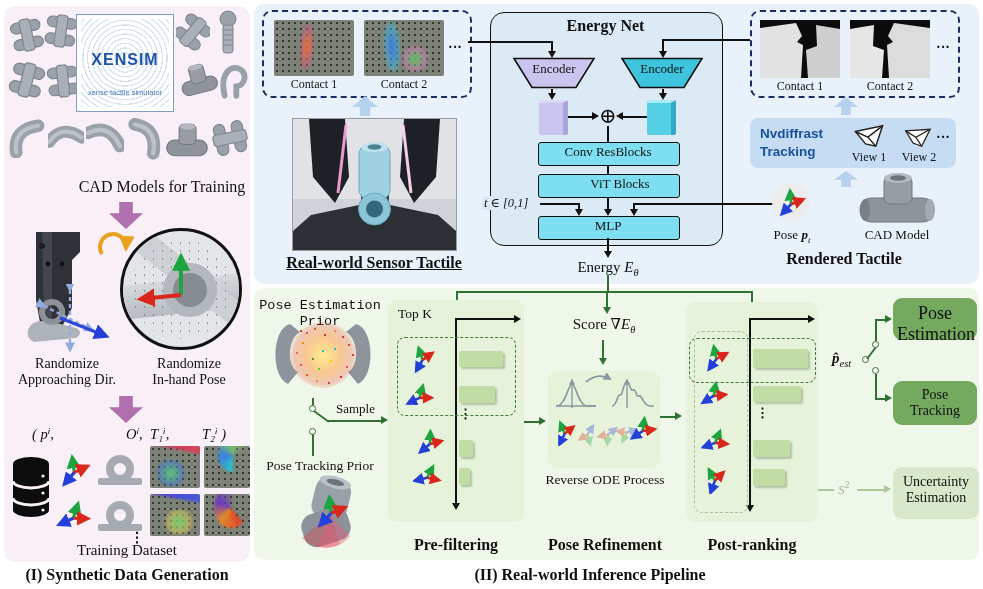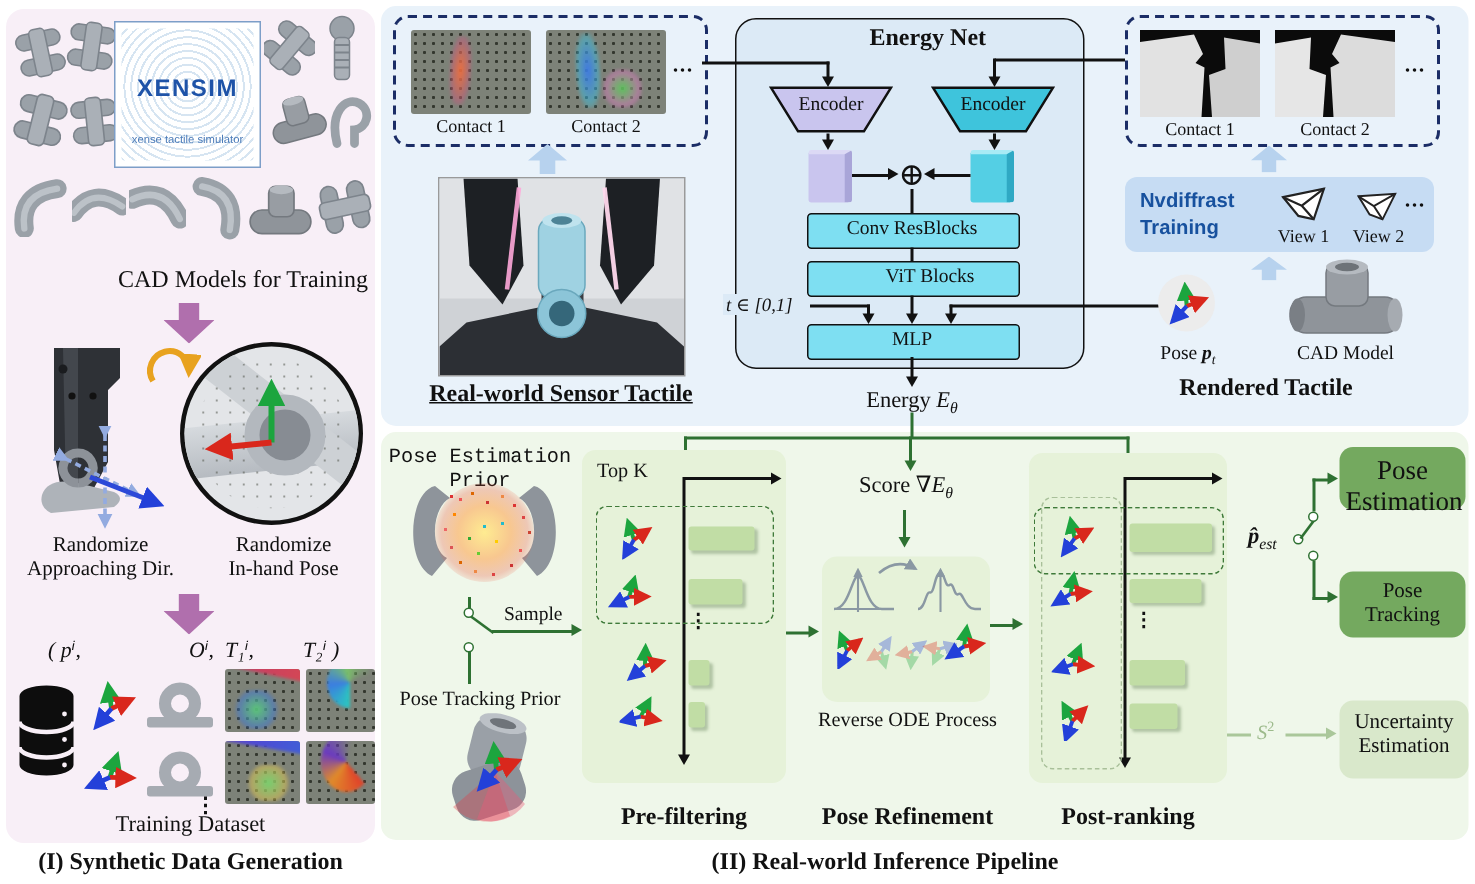--- a/index.html
+++ b/index.html
@@ -261,21 +261,21 @@
   <line x1="110" y1="6" x2="118" y2="74" stroke="#ffd9ee" stroke-width="3" opacity="0.95"></line>
   <rect x="66" y="26" width="31" height="54" rx="9" fill="#9fd2e2" stroke="#6aa8bd"></rect>
   <ellipse cx="81.5" cy="28" rx="13" ry="5" fill="#bfe3ee"></ellipse>
   <ellipse cx="81.5" cy="28" rx="7" ry="2.8" fill="#4d8396"></ellipse>
   <circle cx="81.5" cy="90" r="16" fill="#8cc5d8" stroke="#6aa8bd"></circle>
   <circle cx="81.5" cy="90" r="8.5" fill="#35677a"></circle>
 </svg>
 <div class="lbl c b" style="left:264px;top:254px;width:220px;font-size:16px;text-decoration:underline;">Real-world Sensor Tactile</div>
 
 <div class="ab" style="left:490px;top:12px;width:231px;height:232px;background:#dceaf6;border:1.7px solid #111;border-radius:14px;"></div>
-<div class="lbl c b" style="left:490px;top:17px;width:231px;font-size:16px;padding-left:13px;">Energy Net</div>
+<div class="lbl c b" style="left:490px;top:17px;width:231px;font-size:16px;">Energy Net</div>
 
 <div class="hl" style="left:468px;top:41px;width:85px;"></div>
 <div class="vl" style="left:551px;top:41px;height:11px;"></div>
 <div class="ah d" style="left:548px;top:51px;"></div>
 <div class="hl" style="left:663px;top:39px;width:87px;"></div>
 <div class="vl" style="left:662px;top:39px;height:13px;"></div>
 <div class="ah d" style="left:659px;top:51px;"></div>
 
 <svg class="ab" style="left:512px;top:57px" width="84" height="32" viewBox="0 0 84 32">
       <path d="M2,1.5 L82,1.5 L64,30.5 L20,30.5 Z" fill="#c9c5ee" stroke="#111" stroke-width="1.6"></path>
@@ -343,21 +343,21 @@
   <div class="lbl c" style="left:8px;top:68px;width:80px;font-size:12px;">Contact 1</div>
   <div class="lbl c" style="left:98px;top:68px;width:80px;font-size:12px;">Contact 2</div>
   <div class="lbl b" style="left:184px;top:28px;font-size:14px;">···</div>
 </div>
 
 <div class="fatup" style="left:834px;top:97px;width:24px;height:18px;"></div>
 
 <div class="ab" style="left:750px;top:118px;width:206px;height:50px;background:#c6dcf3;border-radius:8px;">
   <div class="lbl b" style="left:10px;top:7px;font-family:'Liberation Sans',sans-serif;font-size:13.5px;color:#17519e;line-height:1.35;">
     <div>Nvdiffrast</div>
-    <div>Training</div>
+    <div>Tracking</div>
   </div>
   <svg class="ab" style="left:102px;top:4px" width="34" height="28" viewBox="0 0 30 24">
         <use href="#frust"></use>
       </svg>
   <svg class="ab" style="left:152px;top:6px" width="30" height="25" viewBox="0 0 30 24">
         <use href="#frust" transform="rotate(8,15,12)"></use>
       </svg>
   <div class="lbl c" style="left:96px;top:33px;width:46px;font-size:12px;">View 1</div>
   <div class="lbl c" style="left:146px;top:33px;width:46px;font-size:12px;">View 2</div>
   <div class="lbl b" style="left:186px;top:12px;font-size:14px;">···</div>

